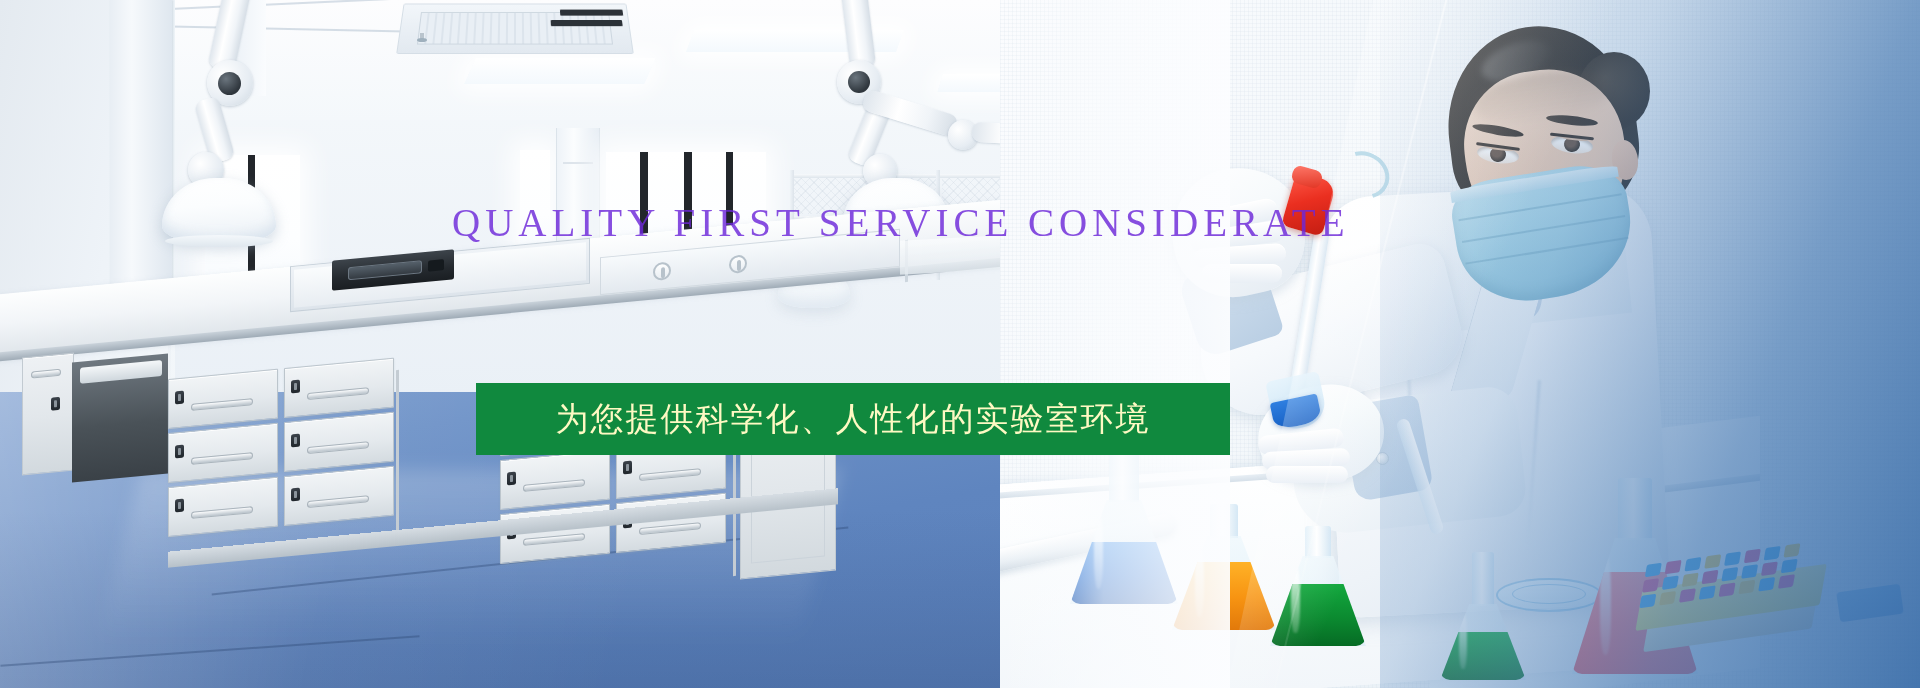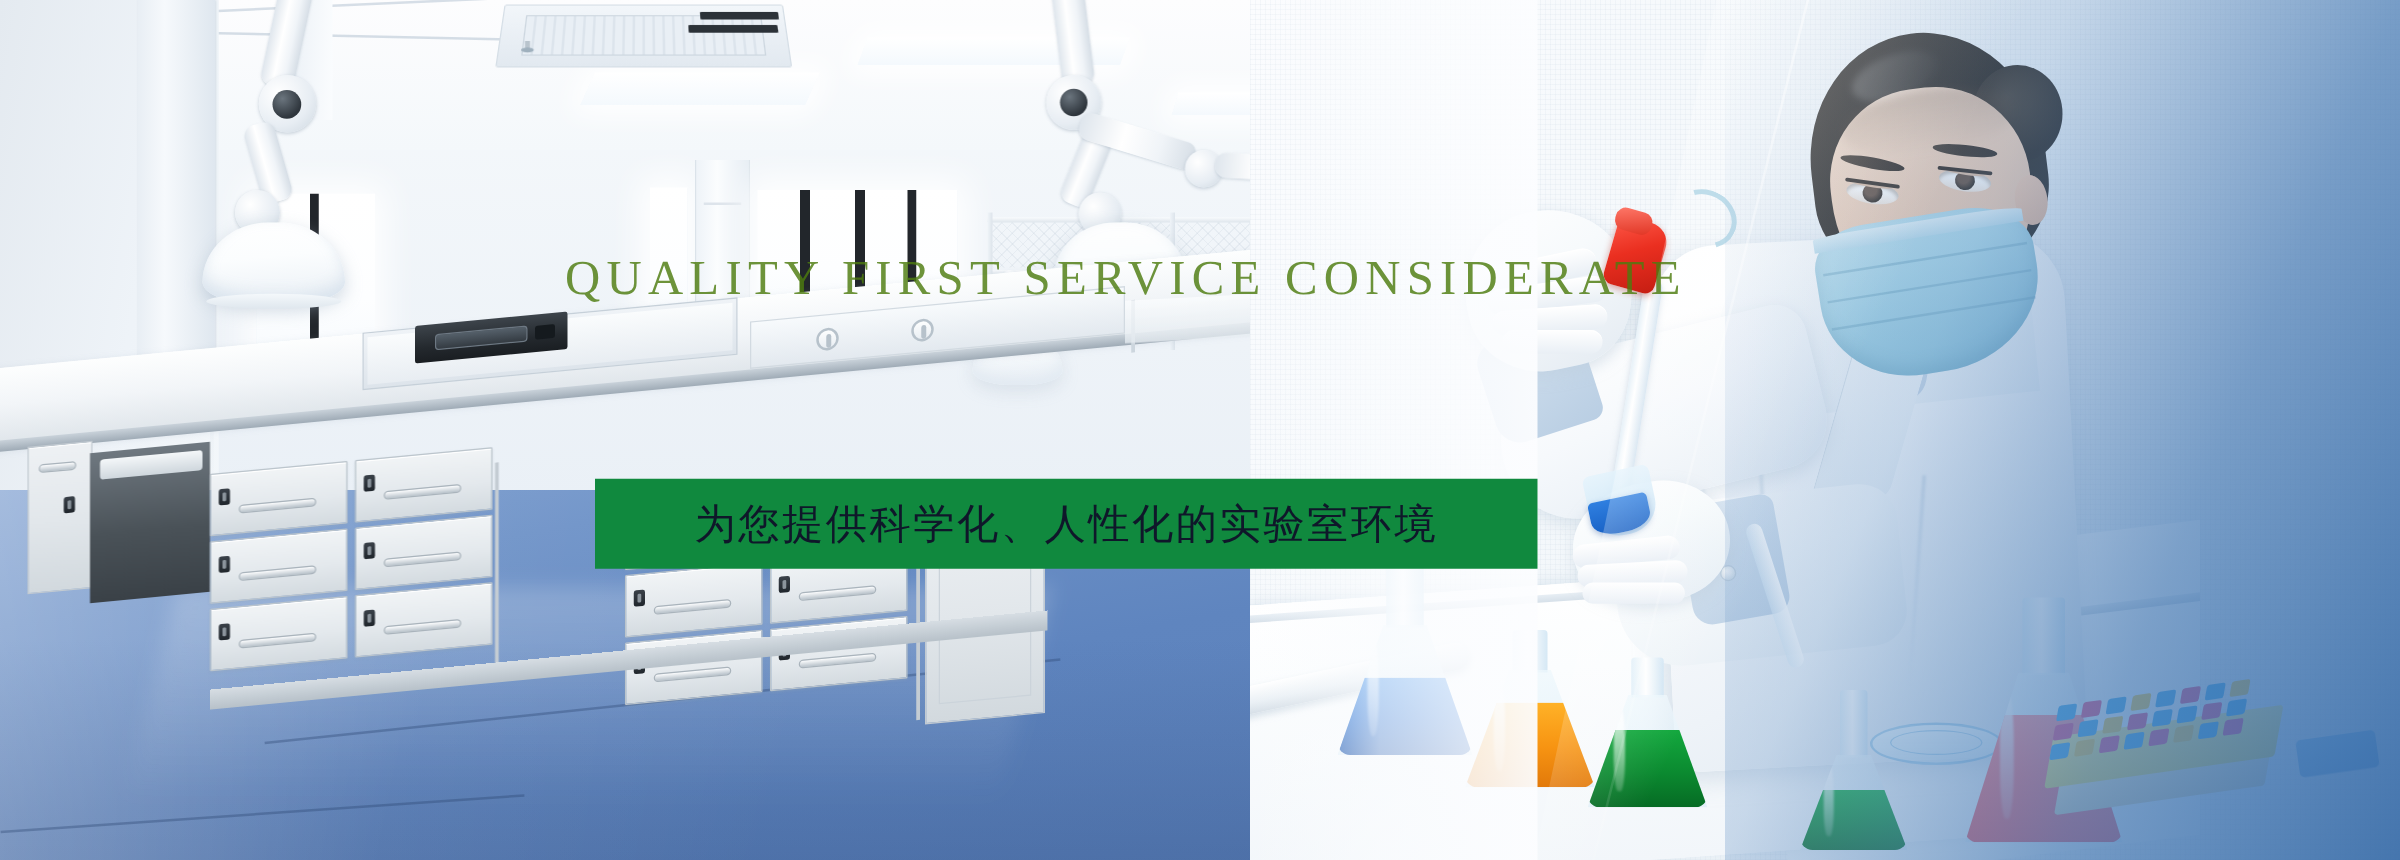--- a/index.html
+++ b/index.html
@@ -878,21 +878,21 @@
   }
 
   
   .text-block{ position:absolute; left:0; top:0; width:1920px; height:688px; }
 
   .tagline-en{
     position:absolute; left:452px; top:200px;
     font-family:"Liberation Serif","DejaVu Serif",serif;
     font-size:39px;
     letter-spacing:5px;
-    color:#4d7c0f;
+    color:#6d28d9;
     opacity:.82;
     white-space:nowrap;
   }
 
   .headline{
     position:absolute; left:598px; top:252px;
     font-family:"DejaVu Sans","Liberation Sans",sans-serif;
     font-size:59px;
     font-weight:bold;
     letter-spacing:3px;
@@ -904,21 +904,21 @@
   .subtitle-bar{
     position:absolute; left:476px; top:383px;
     width:754px; height:72px;
     background:#10893e;
     display:flex; align-items:center; justify-content:center;
   }
   .subtitle-text{
     font-family:"DejaVu Sans","Liberation Sans",sans-serif;
     font-size:33px;
     letter-spacing:2px;
-    color:#0f172a;
+    color:#fef9c3;
     white-space:nowrap;
   }
 </style>
 </head>
 <body>
 
 <div id="banner">
 
   <div class="room-wall"></div>
   <div class="ceiling"></div>

